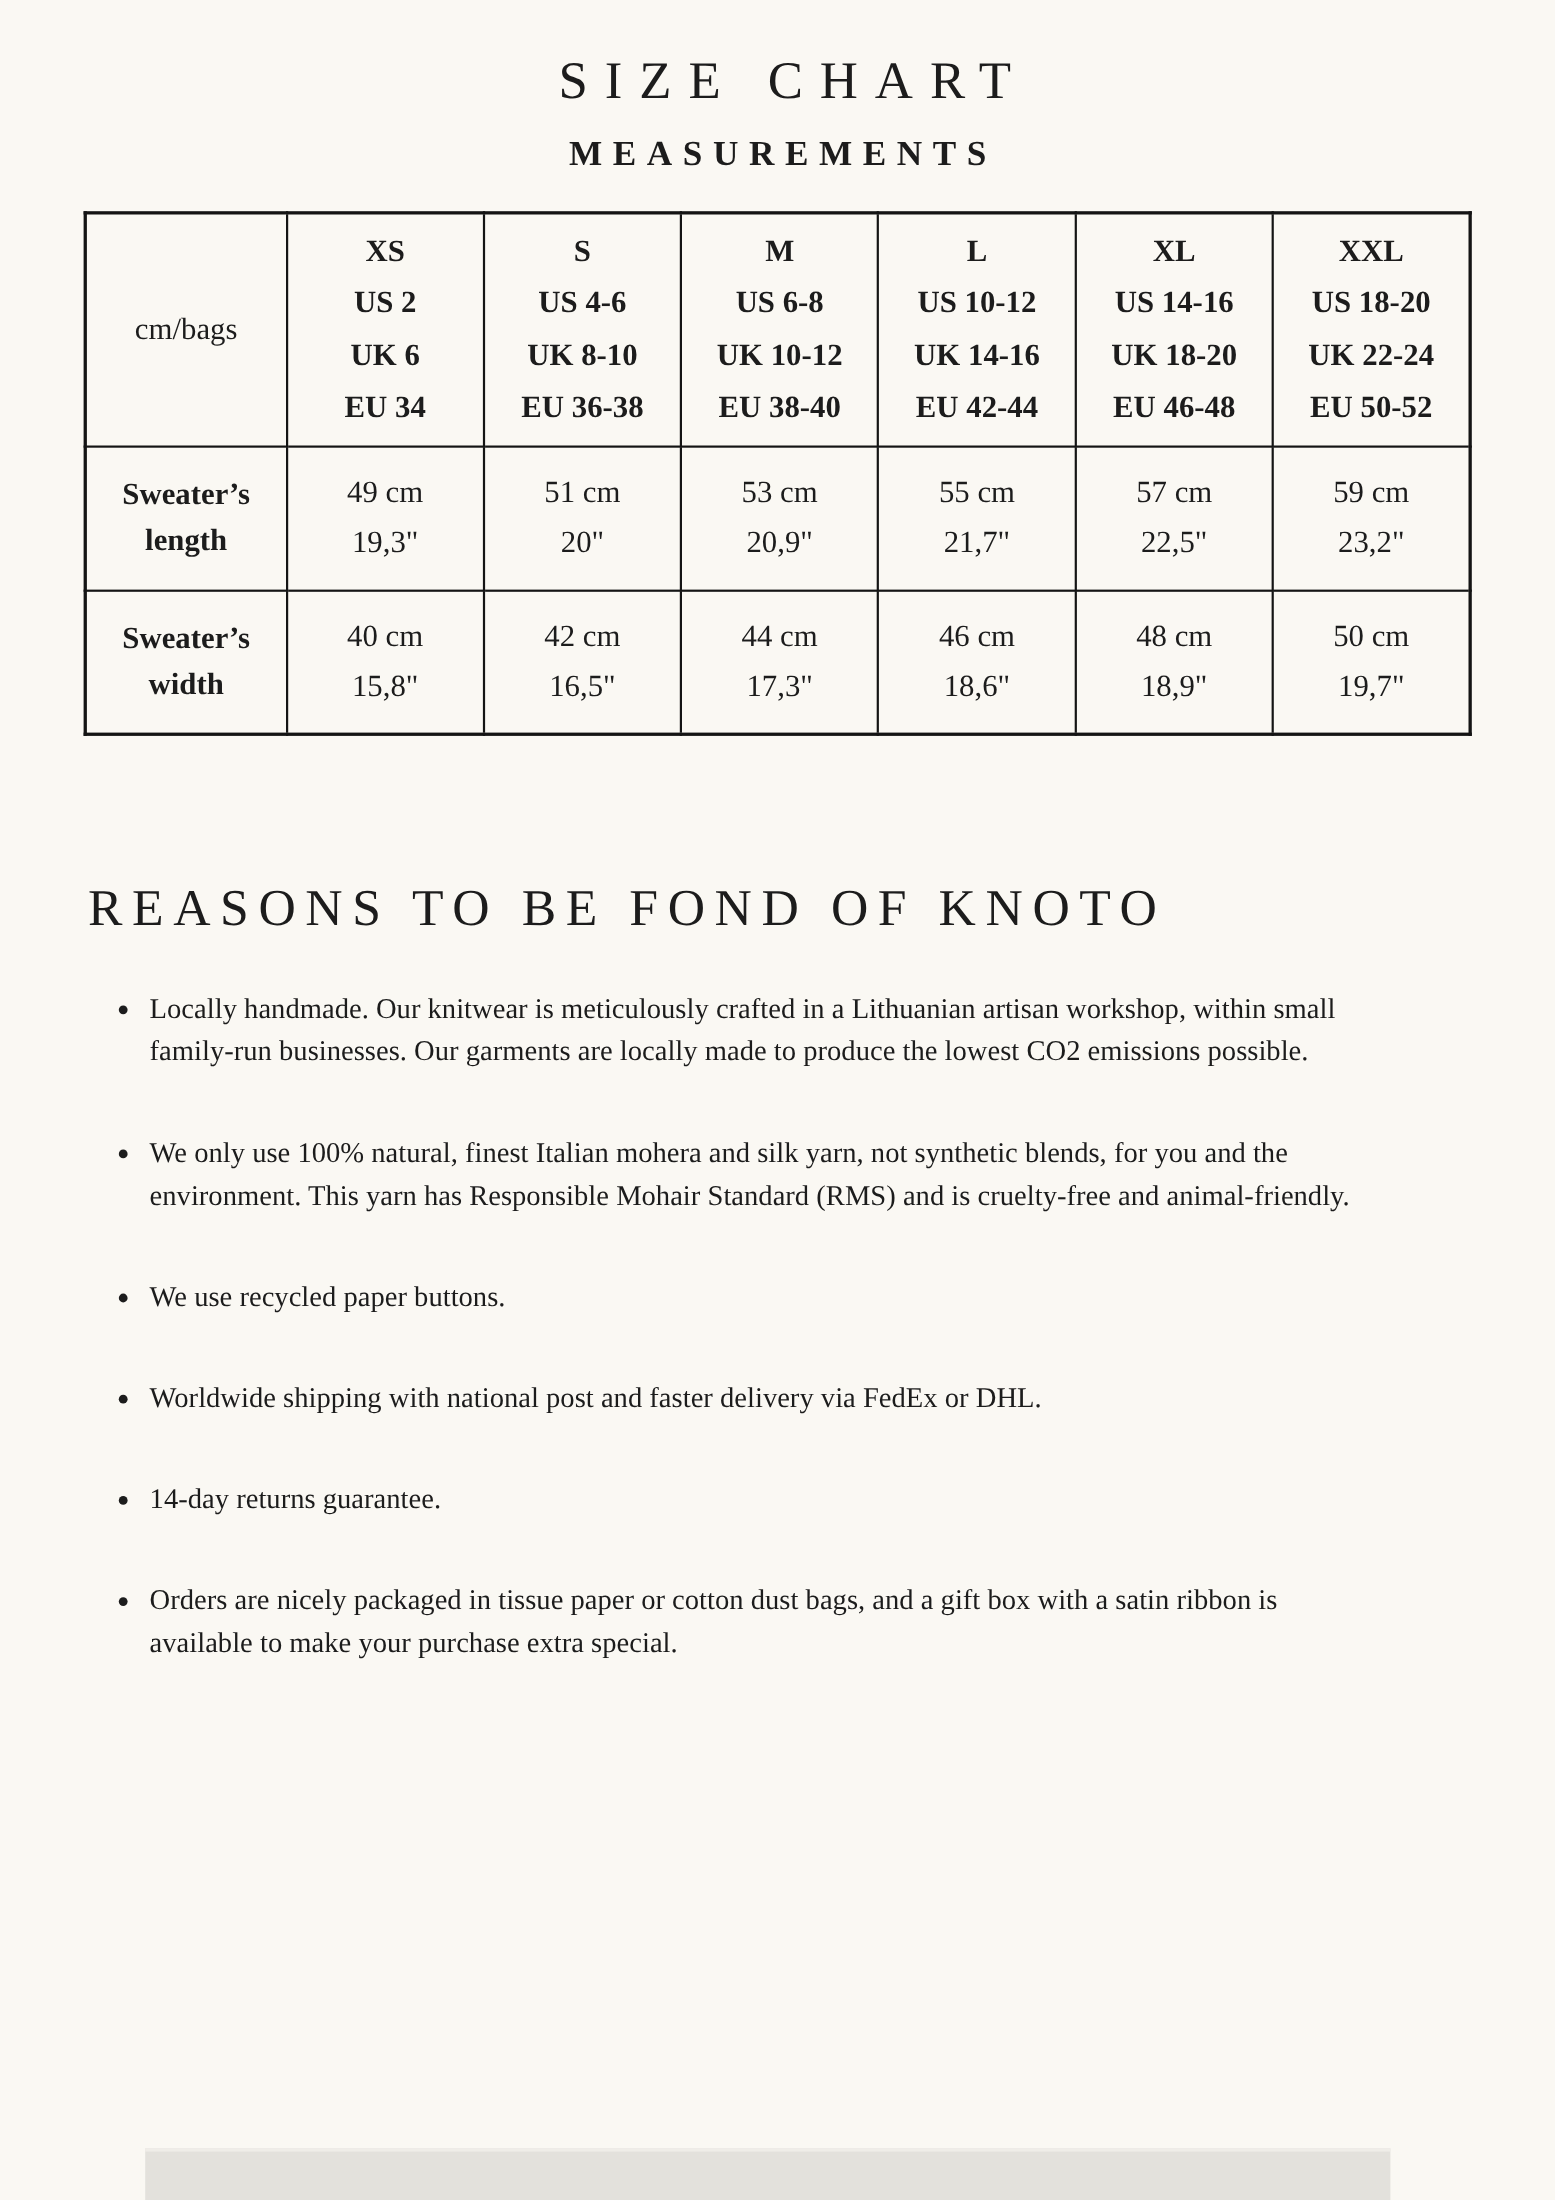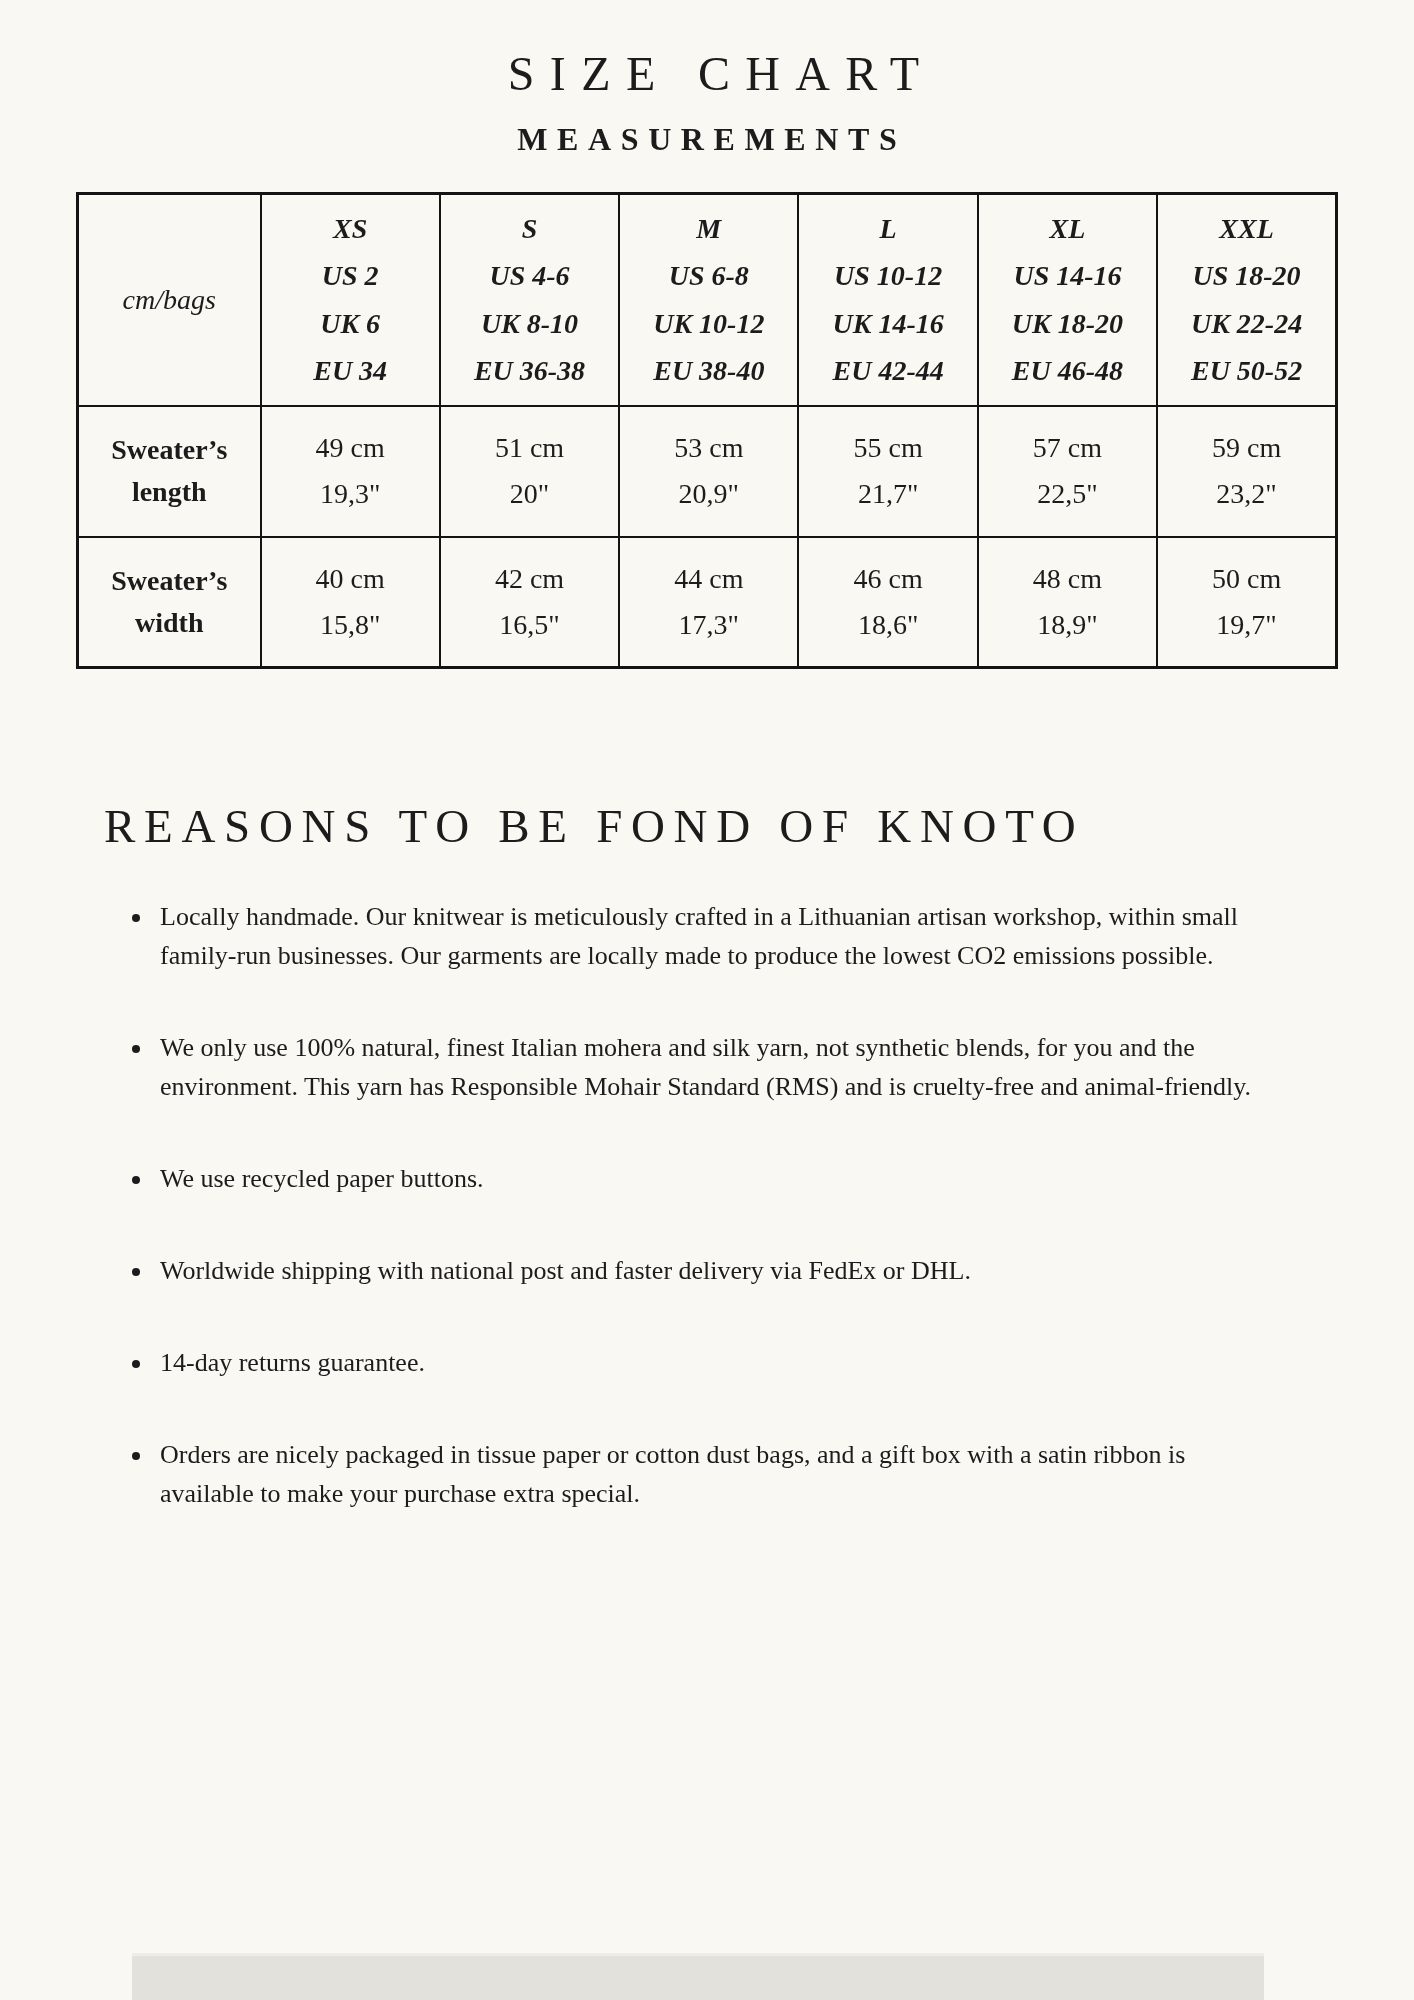--- a/index.html
+++ b/index.html
@@ -27,27 +27,27 @@
     border-collapse:collapse;table-layout:fixed;
     width:1262px;margin:34px auto 0;
     border:3px solid var(--line);
   }
   .size-table col.label-col{width:183px;}
   .size-table th,.size-table td{
     border:2.5px solid var(--line);
     text-align:center;vertical-align:middle;
     padding:6px 4px;
   }
-  .size-table thead th{height:212px;font-size:28px;font-weight:bold;line-height:1.7;font-style:italic;}
+  .size-table thead th{height:212px;font-size:28px;font-weight:bold;line-height:1.7;}
   .size-table thead th.corner-cell{font-weight:normal;}
   .size-table tbody tr.row-bust th,.size-table tbody tr.row-bust td{height:175px;}
   .size-table tbody tr.row-short th,.size-table tbody tr.row-short td{height:131px;}
   .size-table tbody th{font-size:28px;font-weight:bold;line-height:1.5;}
   .size-table tbody td{font-size:28px;font-weight:normal;line-height:1.65;}
-  .reasons{margin:130px 0 0 104px;width:1216px;}
+  .reasons{margin:130px 0 0 80px;width:1216px;}
   .reasons-heading{
     margin:0;font-size:47px;font-weight:normal;
     letter-spacing:0.185em;white-space:nowrap;
   }
   .reasons-list{
     margin:44px 0 0;padding:0 0 0 50px;
     max-width:1160px;
   }
   .reasons-list li{
     font-size:26px;line-height:1.5;

